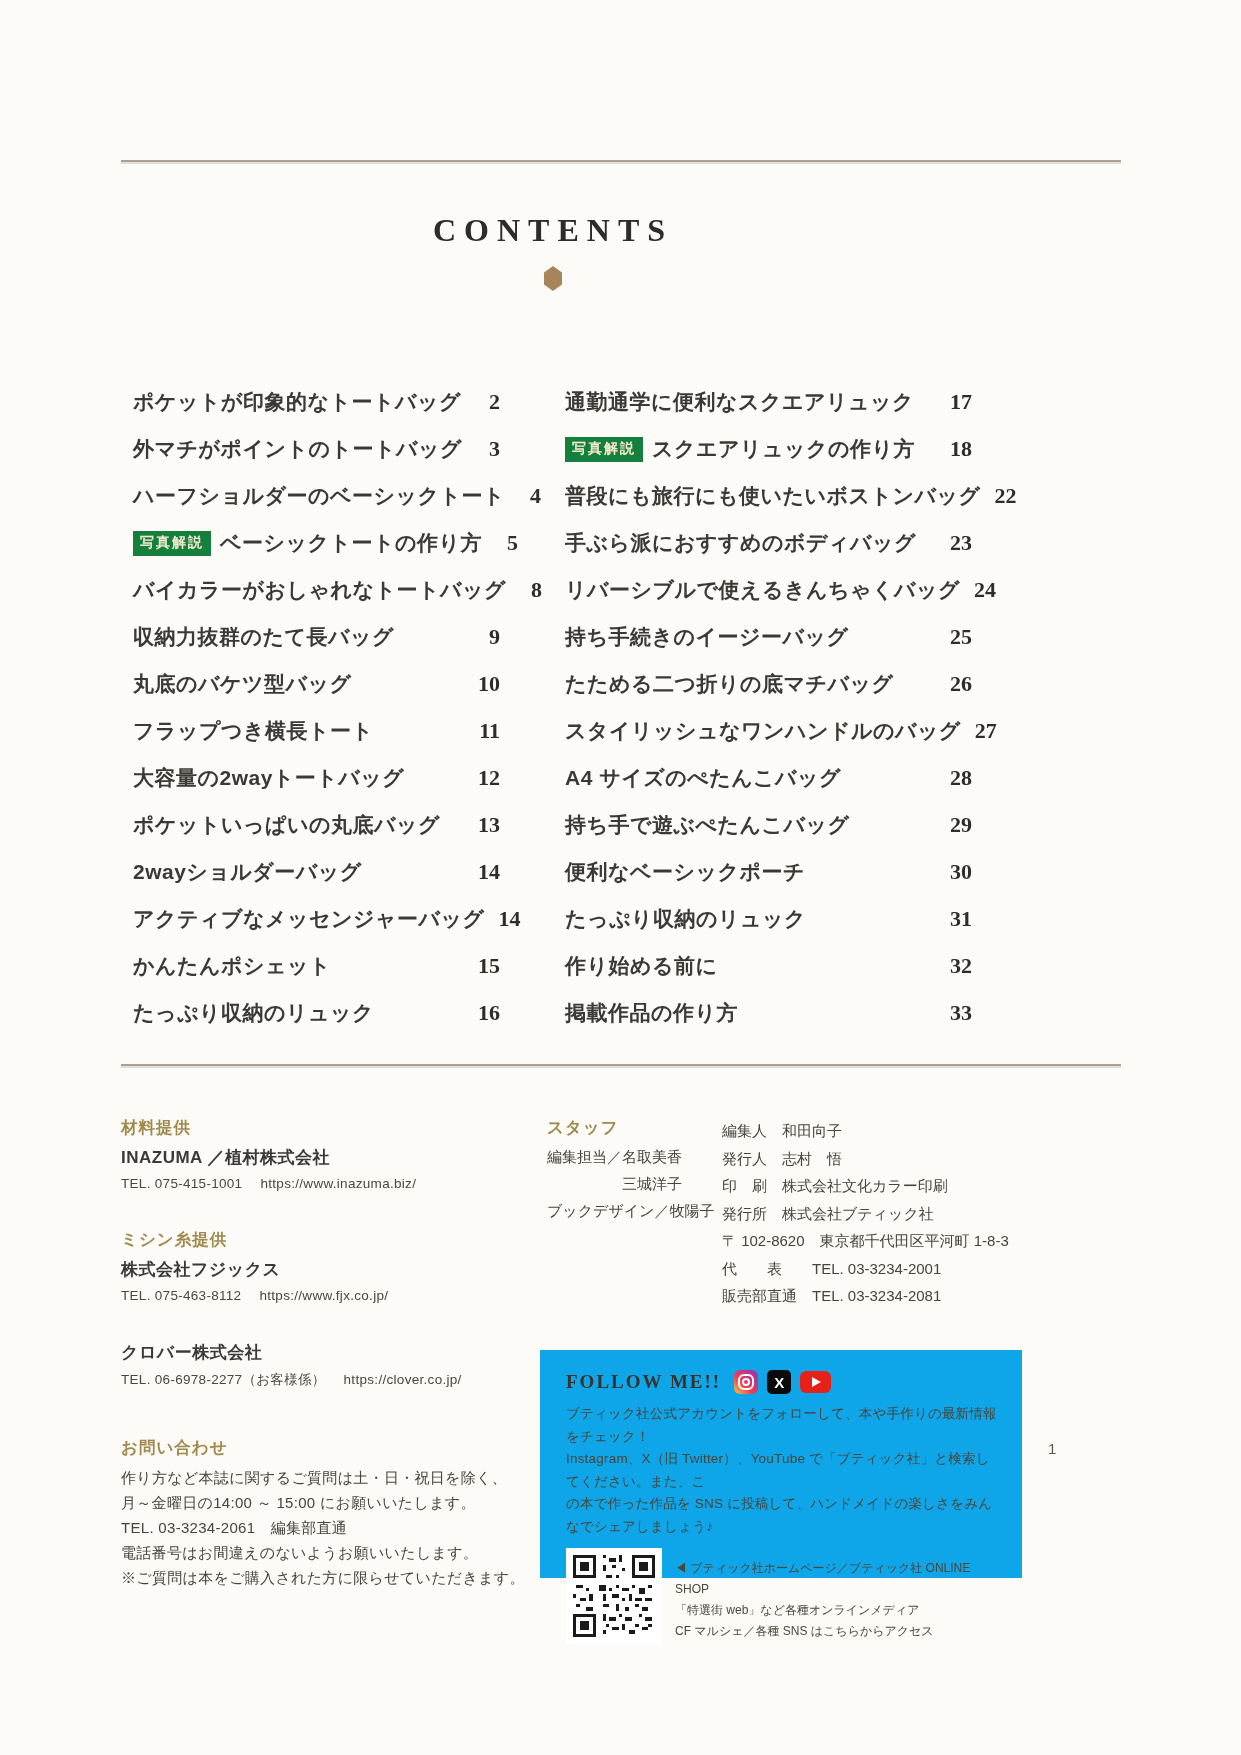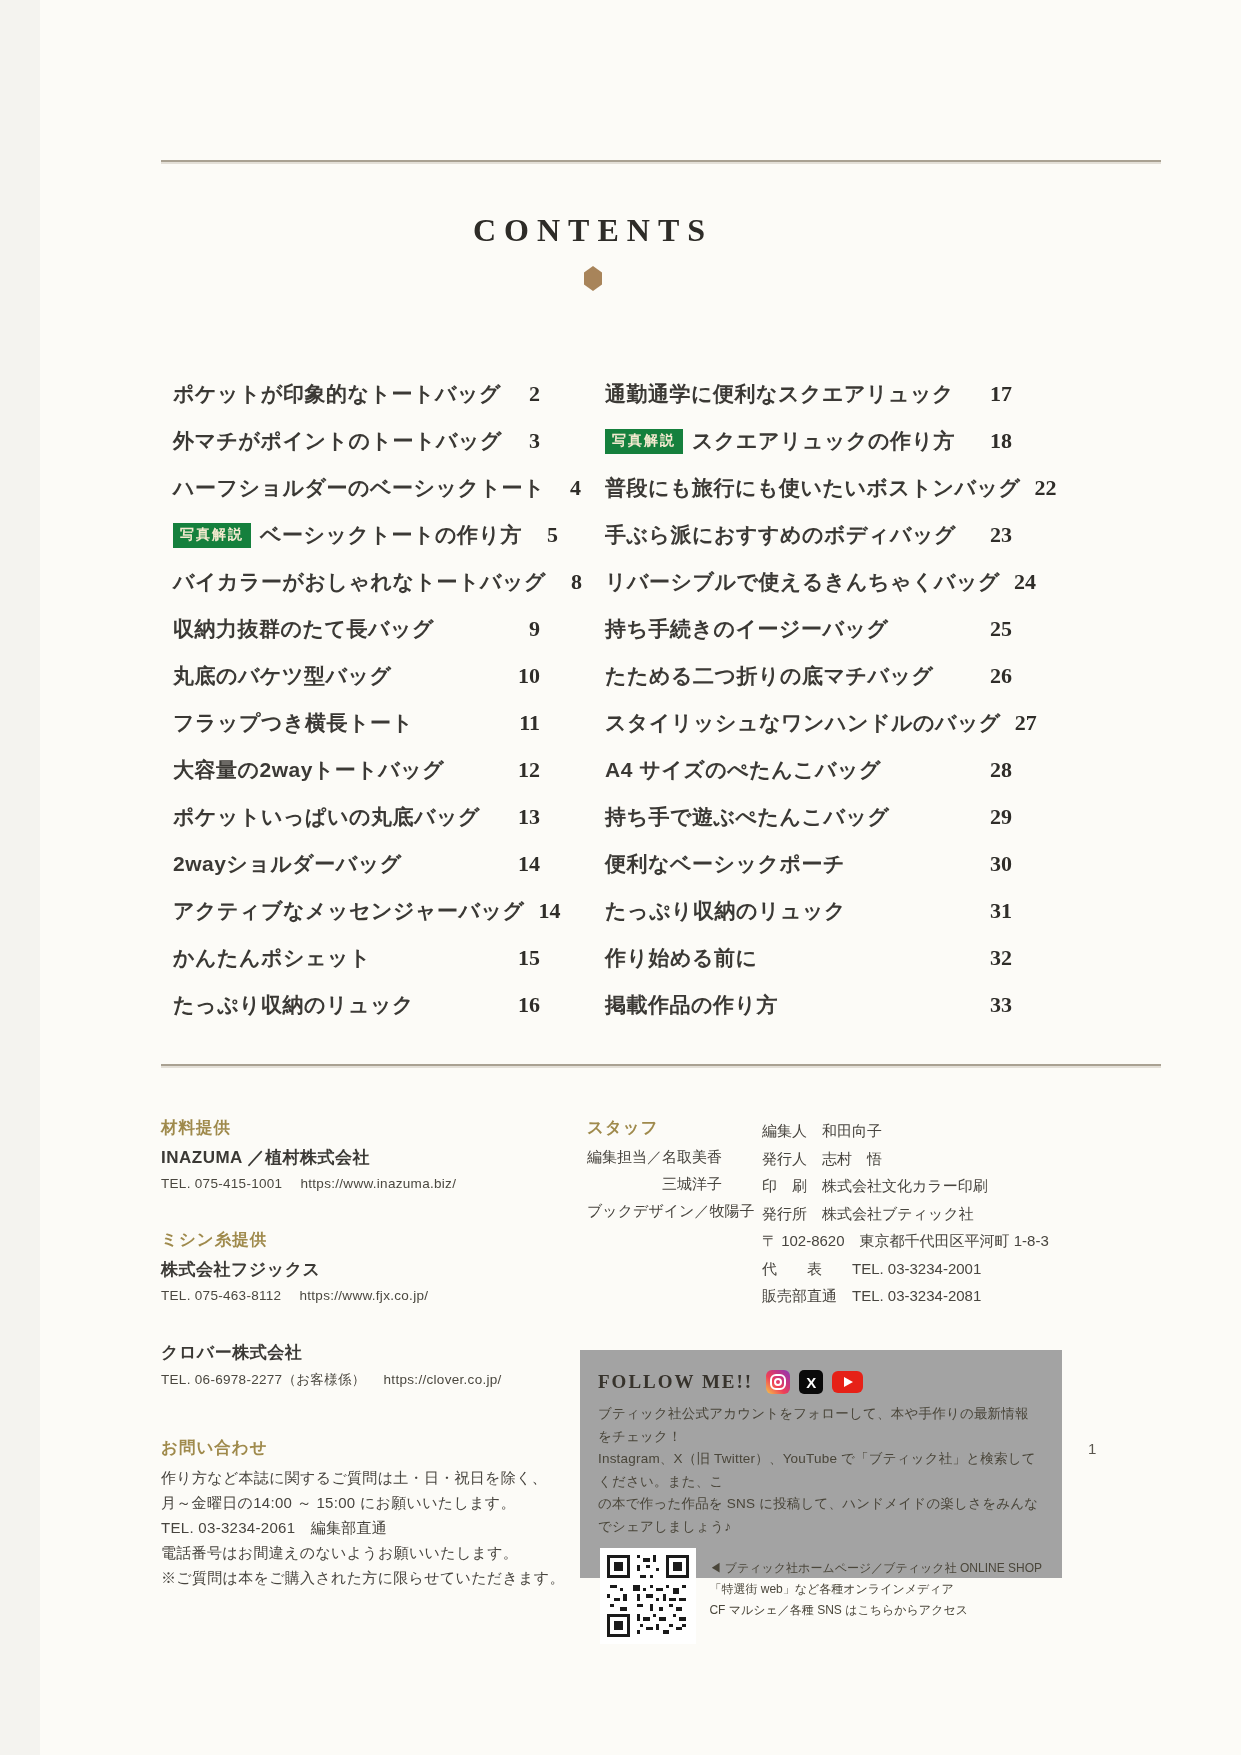--- a/index.html
+++ b/index.html
@@ -1,44 +1,44 @@
 <!DOCTYPE html>
 <html><head>
 <meta charset="utf-8">
 <style>
   html,body{margin:0;padding:0;}
   body{width:1241px;height:1755px;background:#f4f3ef;font-family:"Liberation Sans",sans-serif;position:relative;}
-  .sheet{position:absolute;inset:0;background:#fcfbf7;margin-left:40px;}
+  .sheet{position:absolute;inset:0;background:#fcfbf7;}
   .rule{position:absolute;left:121px;width:1000px;height:2px;background:#a9a192;box-shadow:0 2px 0 rgba(180,172,155,.35);}
   .rule-top{top:160px;}
   .rule-mid{top:1064px;}
   .title-wrap{position:absolute;left:120px;width:866px;top:212px;text-align:center;}
   .contents-title{font-family:"Liberation Serif",serif;font-size:32px;font-weight:700;letter-spacing:8px;color:#2e2c28;margin:0;}
   .hex{position:absolute;top:266px;left:544px;width:18px;height:25px;background:#a8845a;clip-path:polygon(50% 0,100% 26%,100% 74%,50% 100%,0 74%,0 26%);}
-  .toc{position:absolute;top:370px;left:133px;display:grid;grid-template-columns:367px 407px;column-gap:65px;}
+  .toc{position:absolute;top:378px;left:133px;display:grid;grid-template-columns:367px 407px;column-gap:65px;}
   .tcol{display:flex;flex-direction:column;}
   .trow{height:47px;display:flex;align-items:center;justify-content:space-between;}
   .tt{font-size:21px;font-weight:700;color:#3b3935;letter-spacing:.5px;white-space:nowrap;}
   .tp{font-family:"Liberation Serif",serif;font-size:22px;font-weight:700;color:#2f2d29;min-width:36px;text-align:right;}
   .badge{display:inline-block;background:#15803d;color:#f5ead0;font-size:14px;font-weight:700;padding:3px 7px 4px;margin-right:9px;letter-spacing:2px;vertical-align:3px;}
   .gold{color:#9f8a4c;font-weight:700;font-size:16.5px;letter-spacing:1px;}
   .credits{position:absolute;left:121px;top:1117px;width:410px;color:#47443e;}
   .csec{margin-bottom:38px;}
   .cname{font-size:17px;font-weight:700;color:#3b3935;margin-top:7px;letter-spacing:.5px;}
   .ctel{font-size:13.5px;margin-top:7px;color:#4a473f;letter-spacing:.3px;}
   .ctel span{margin-right:18px;}
   .contact{position:absolute;left:121px;top:1437px;width:440px;color:#47443e;}
   .contact .cl{font-size:15px;line-height:25px;letter-spacing:.3px;}
   .contact .gold{display:block;margin-bottom:6px;}
   .staff{position:absolute;left:547px;top:1117px;color:#47443e;}
   .staff .sl{font-size:15px;line-height:27px;white-space:pre;}
   .staff .gold{display:block;margin-bottom:4px;}
   .publisher{position:absolute;left:722px;top:1117px;color:#47443e;}
   .publisher .pl{font-size:15px;line-height:27.5px;white-space:pre;}
-  .follow-box{position:absolute;left:540px;top:1350px;width:482px;height:228px;background:#a3a3a3;box-sizing:border-box;padding:20px 20px 0 18px;}
+  .follow-box{position:absolute;left:540px;top:1350px;width:482px;height:228px;background:#0ea5e9;box-sizing:border-box;padding:20px 20px 0 26px;}
   .fhead{display:flex;align-items:center;gap:9px;}
   .ftitle{font-family:"Liberation Serif",serif;font-size:19px;font-weight:700;letter-spacing:2px;color:#37332c;margin-right:4px;}
   .icon-ig{width:24px;height:24px;border-radius:6px;background:linear-gradient(45deg,#f7c948 0%,#ef4056 40%,#c13584 70%,#8a3ab9 100%);position:relative;display:inline-block;}
   .icon-ig::before{content:"";position:absolute;inset:4px;border:2px solid #fff;border-radius:6px;}
   .icon-ig::after{content:"";position:absolute;left:8px;top:8px;width:4px;height:4px;border:2px solid #fff;border-radius:50%;}
   .icon-x{width:24px;height:24px;border-radius:5px;background:#0a0a0a;color:#fff;display:inline-flex;align-items:center;justify-content:center;font-weight:700;font-size:15px;}
   .icon-yt{width:31px;height:22px;border-radius:6px;background:#e62117;position:relative;display:inline-block;}
   .icon-yt::after{content:"";position:absolute;left:12px;top:6px;border-left:9px solid #fff;border-top:5px solid transparent;border-bottom:5px solid transparent;}
   .ftext{margin-top:9px;font-size:13.5px;line-height:22.5px;color:#494539;letter-spacing:.2px;}
   .fqr{margin-top:10px;display:flex;gap:13px;justify-content:flex-end;}

